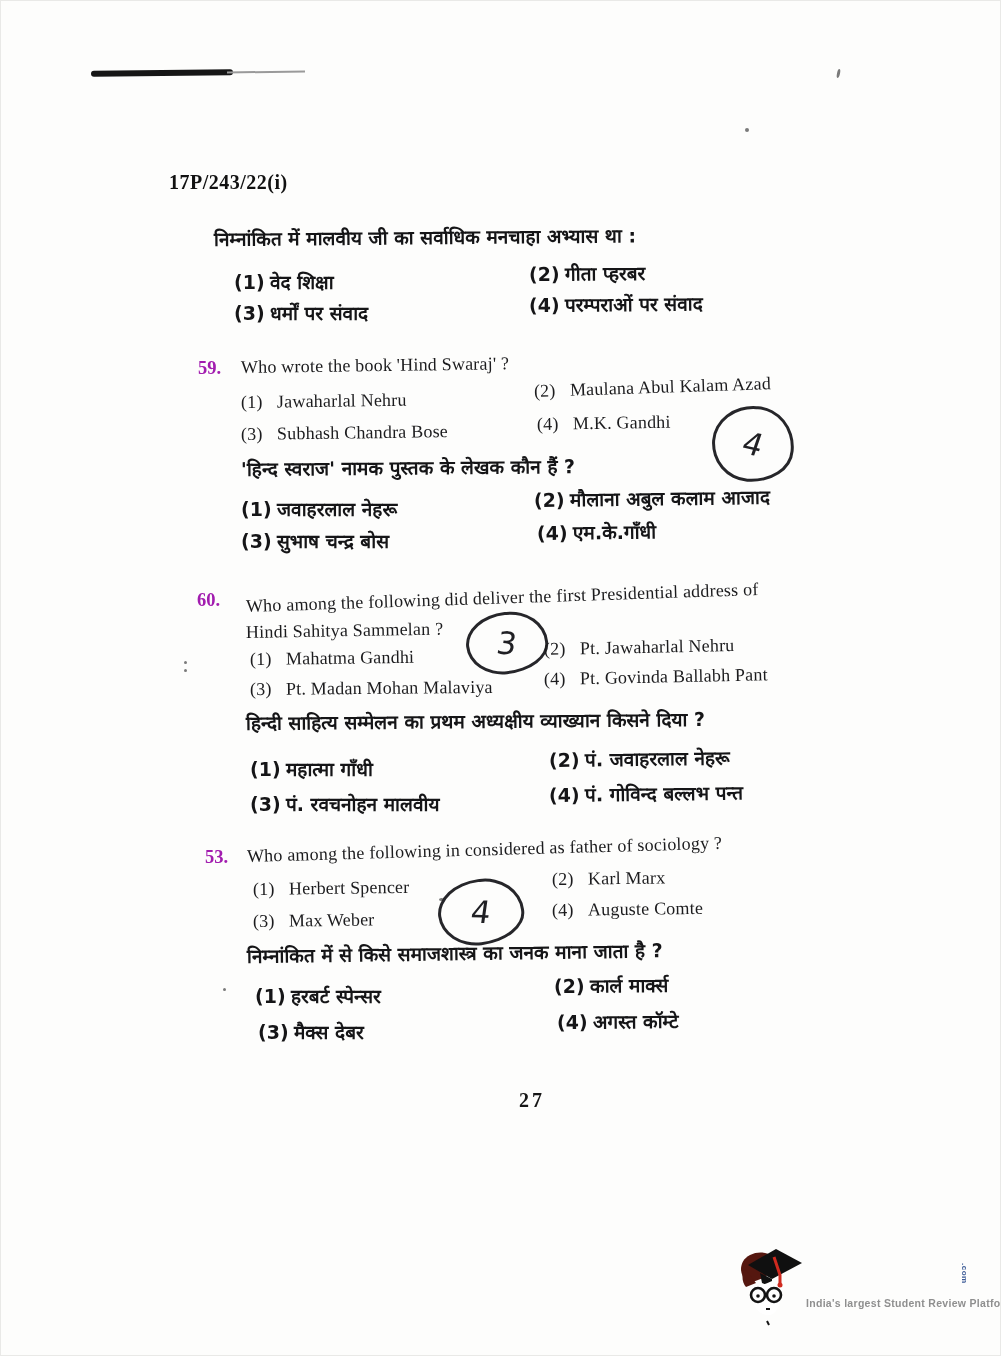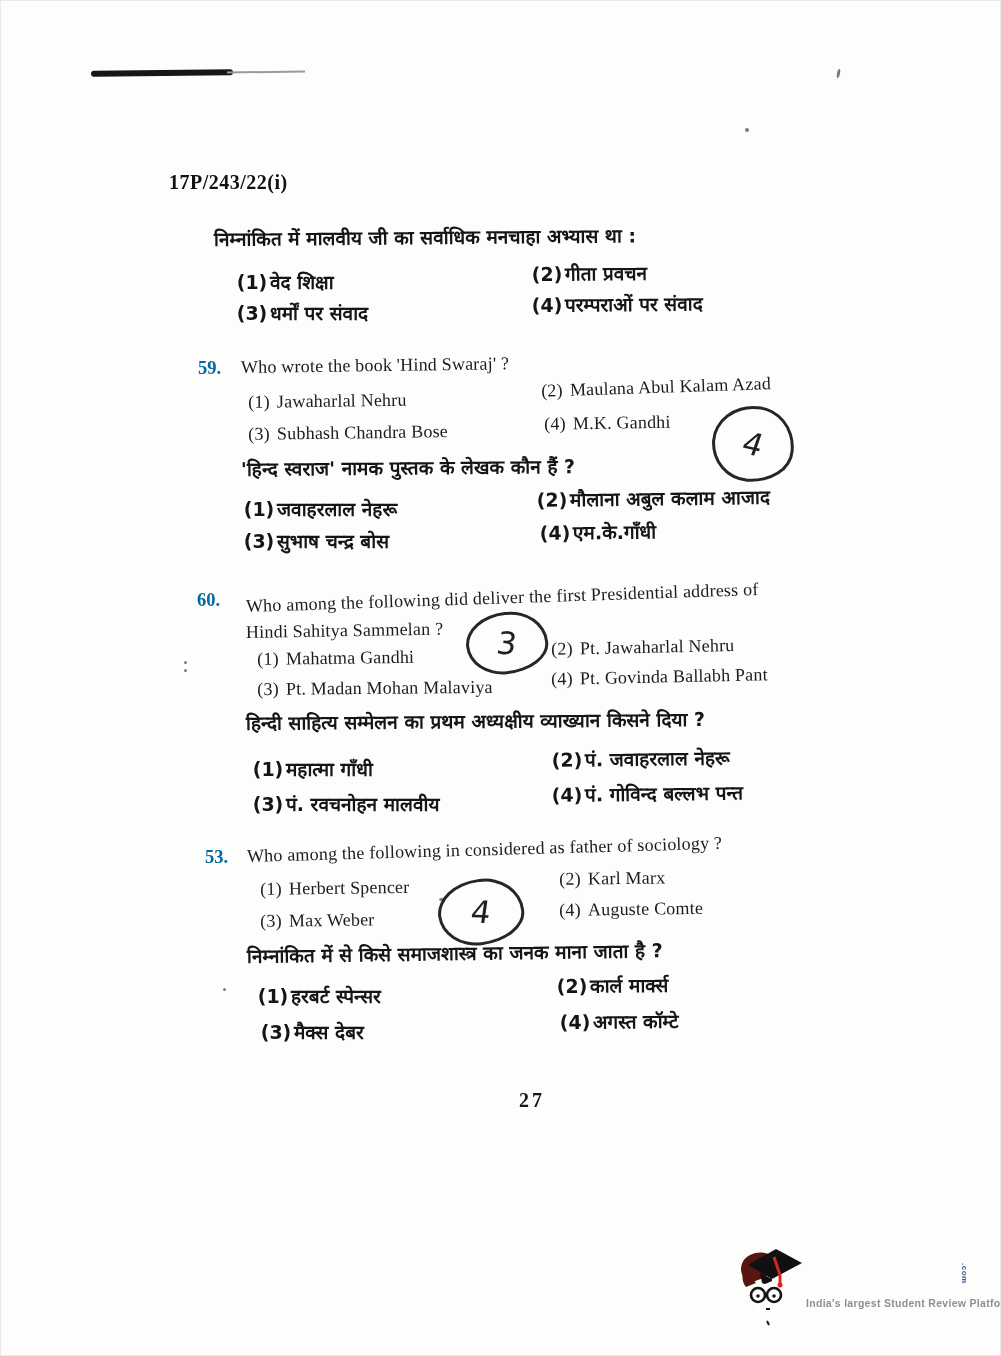--- a/index.html
+++ b/index.html
@@ -9,26 +9,25 @@
     font-family:"Liberation Serif", serif;
   }
   #page{
     position:relative;
     width:1001px;height:1356px;
     background:#fdfdfc;
     overflow:hidden;
     border:1px solid #e9e9e7;
     box-sizing:border-box;
     color:#1b1b1d;
-    text-align:center;
   }
   .abs{position:absolute;white-space:nowrap;}
   .eng{font-family:"Liberation Serif", serif;font-size:18px;color:#1c1c1e;letter-spacing:.2px;}
   .hin{font-family:"DejaVu Sans", sans-serif;font-size:19px;font-weight:600;color:#151517;}
-  .qnum{font-family:"Liberation Serif", serif;font-weight:bold;font-size:18.5px;color:#0369a1;}
+  .qnum{font-family:"Liberation Serif", serif;font-weight:bold;font-size:18.5px;color:#a21caf;}
   .pagecode{font-family:"Liberation Serif", serif;font-weight:bold;font-size:20px;letter-spacing:.5px;color:#111;}
   .opt{display:flex;align-items:baseline;}
   .opt .onum{width:36px;flex:0 0 36px;}
   .opt.eng .onum{font-family:"Liberation Serif", serif;}
   .tilt-05{transform:rotate(-.5deg);transform-origin:left center;}
   .tilt-08{transform:rotate(-.8deg);transform-origin:left center;}
   .tilt-10{transform:rotate(-1deg);transform-origin:left center;}
   .tilt-12{transform:rotate(-1.2deg);transform-origin:left center;}
   .tilt-16{transform:rotate(-1.6deg);transform-origin:left center;}
   .tilt-19{transform:rotate(-1.9deg);transform-origin:left center;}
@@ -85,21 +84,21 @@
 
   <div class="abs pagecode" style="left:168px;top:170px;">17P/243/22(i)</div>
 
   <div class="abs hin tilt-05" style="left:213px;top:225px;">निम्नांकित में मालवीय जी का सर्वाधिक मनचाहा अभ्यास था :</div>
   <div class="abs hin opt" style="left:233px;top:268px;">
     <span class="onum">(1)</span>
     <span>वेद शिक्षा</span>
   </div>
   <div class="abs hin opt tilt-05" style="left:528px;top:260px;">
     <span class="onum">(2)</span>
-    <span>गीता प्रवचन</span>
+    <span>गीता प्हरबर</span>
   </div>
   <div class="abs hin opt" style="left:233px;top:299px;">
     <span class="onum">(3)</span>
     <span>धर्मों पर संवाद</span>
   </div>
   <div class="abs hin opt tilt-05" style="left:528px;top:291px;">
     <span class="onum">(4)</span>
     <span>परम्पराओं पर संवाद</span>
   </div>
 

